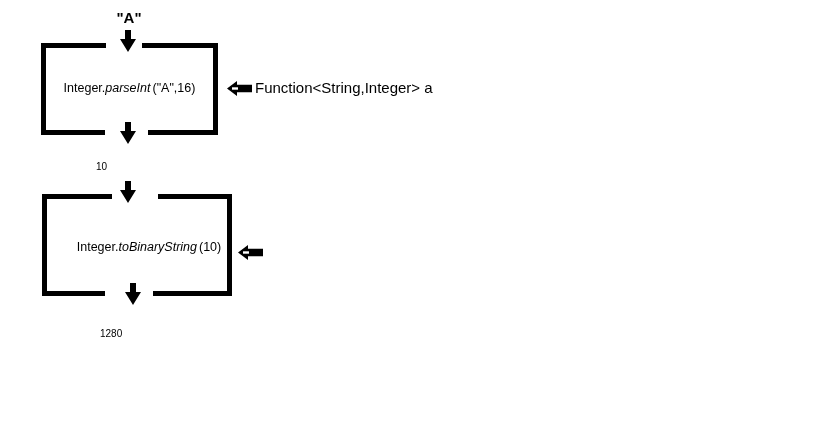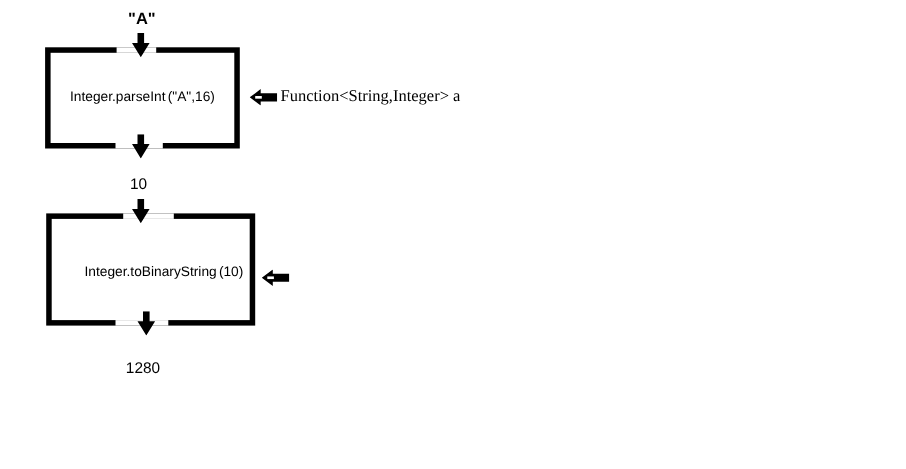--- a/index.html
+++ b/index.html
@@ -24,33 +24,32 @@
   }
   .icon { position: absolute; display: block; }
   .box-text {
     position: absolute;
     font-size: 12.5px;
     line-height: 15px;
     text-align: center;
     white-space: nowrap;
     letter-spacing: 0px;
   }
-  .box-text .it { padding-right: 2px; }
+  .box-text .it { font-style: italic; padding-right: 2px; }
   .mono-label {
     position: absolute;
-    font-family: Liberation Serif, serif;
+    font-family: Liberation Sans, sans-serif;
     font-size: 15px;
     line-height: 18px;
     white-space: pre;
   }
   .value-label {
     position: absolute;
-    font-size: 14px;
+    font-size: 10px;
     line-height: 16px;
-    text-align: center;
   }
   .input-label {
     position: absolute;
     font-size: 15px;
     font-weight: bold;
     line-height: 18px;
     text-align: center;
   }
 </style>
 </head>

